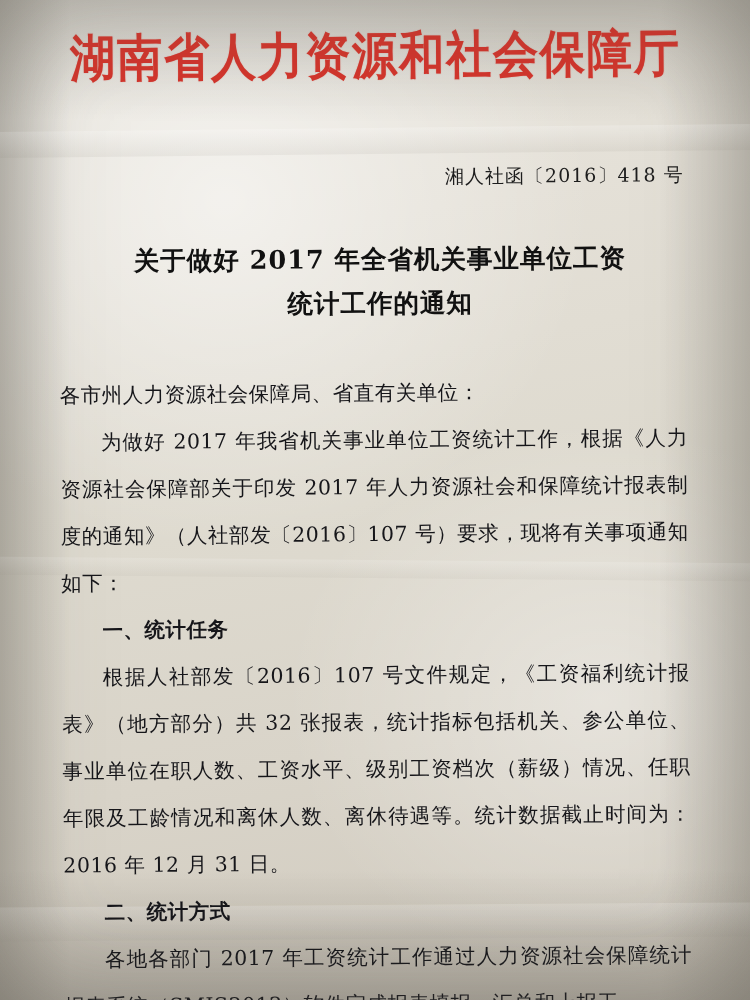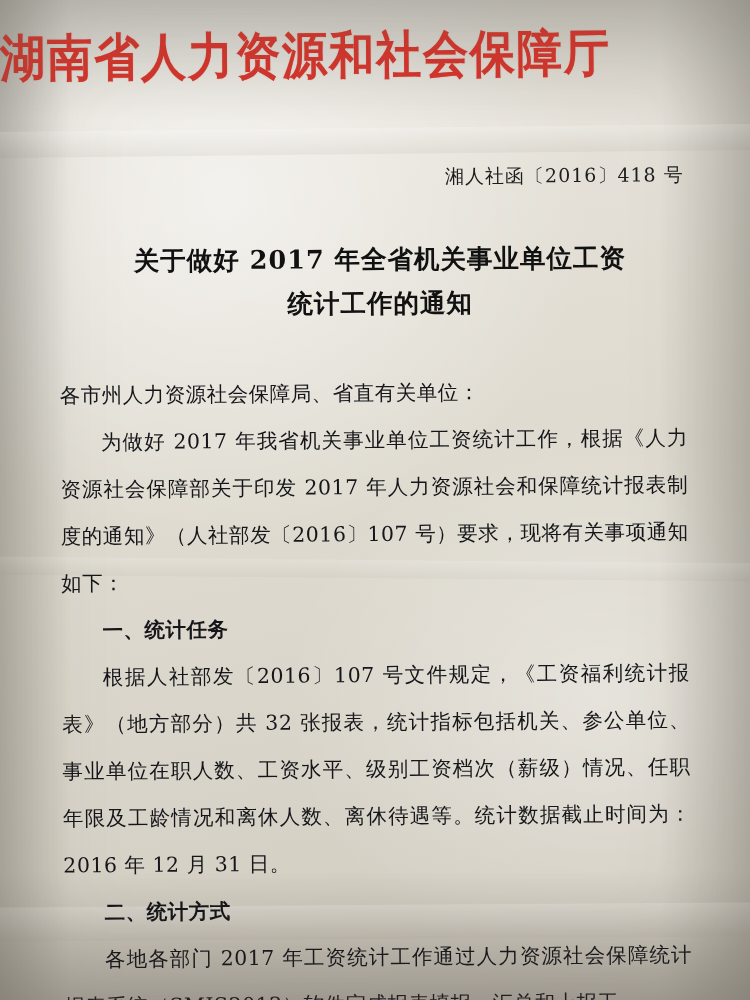--- a/index.html
+++ b/index.html
@@ -61,20 +61,21 @@
     position: absolute; inset: 0;
     box-shadow: inset 0 0 110px rgba(90,85,78,0.35);
     pointer-events: none;
   }
 
   
   .doc-header {
     position: absolute;
     top: 26px;
     left: 0; right: 0;
+    text-align: center;
   }
   .doc-header-title {
     display: inline-block;
     font-family: "DejaVu Serif", "Liberation Serif", serif;
     font-weight: bold;
     font-size: 45px;
     letter-spacing: 2px;
     color: #d2352c;
     text-shadow: 0 0 1px rgba(210,53,44,0.5);
     transform: scaleY(1.12) rotate(-0.5deg);

